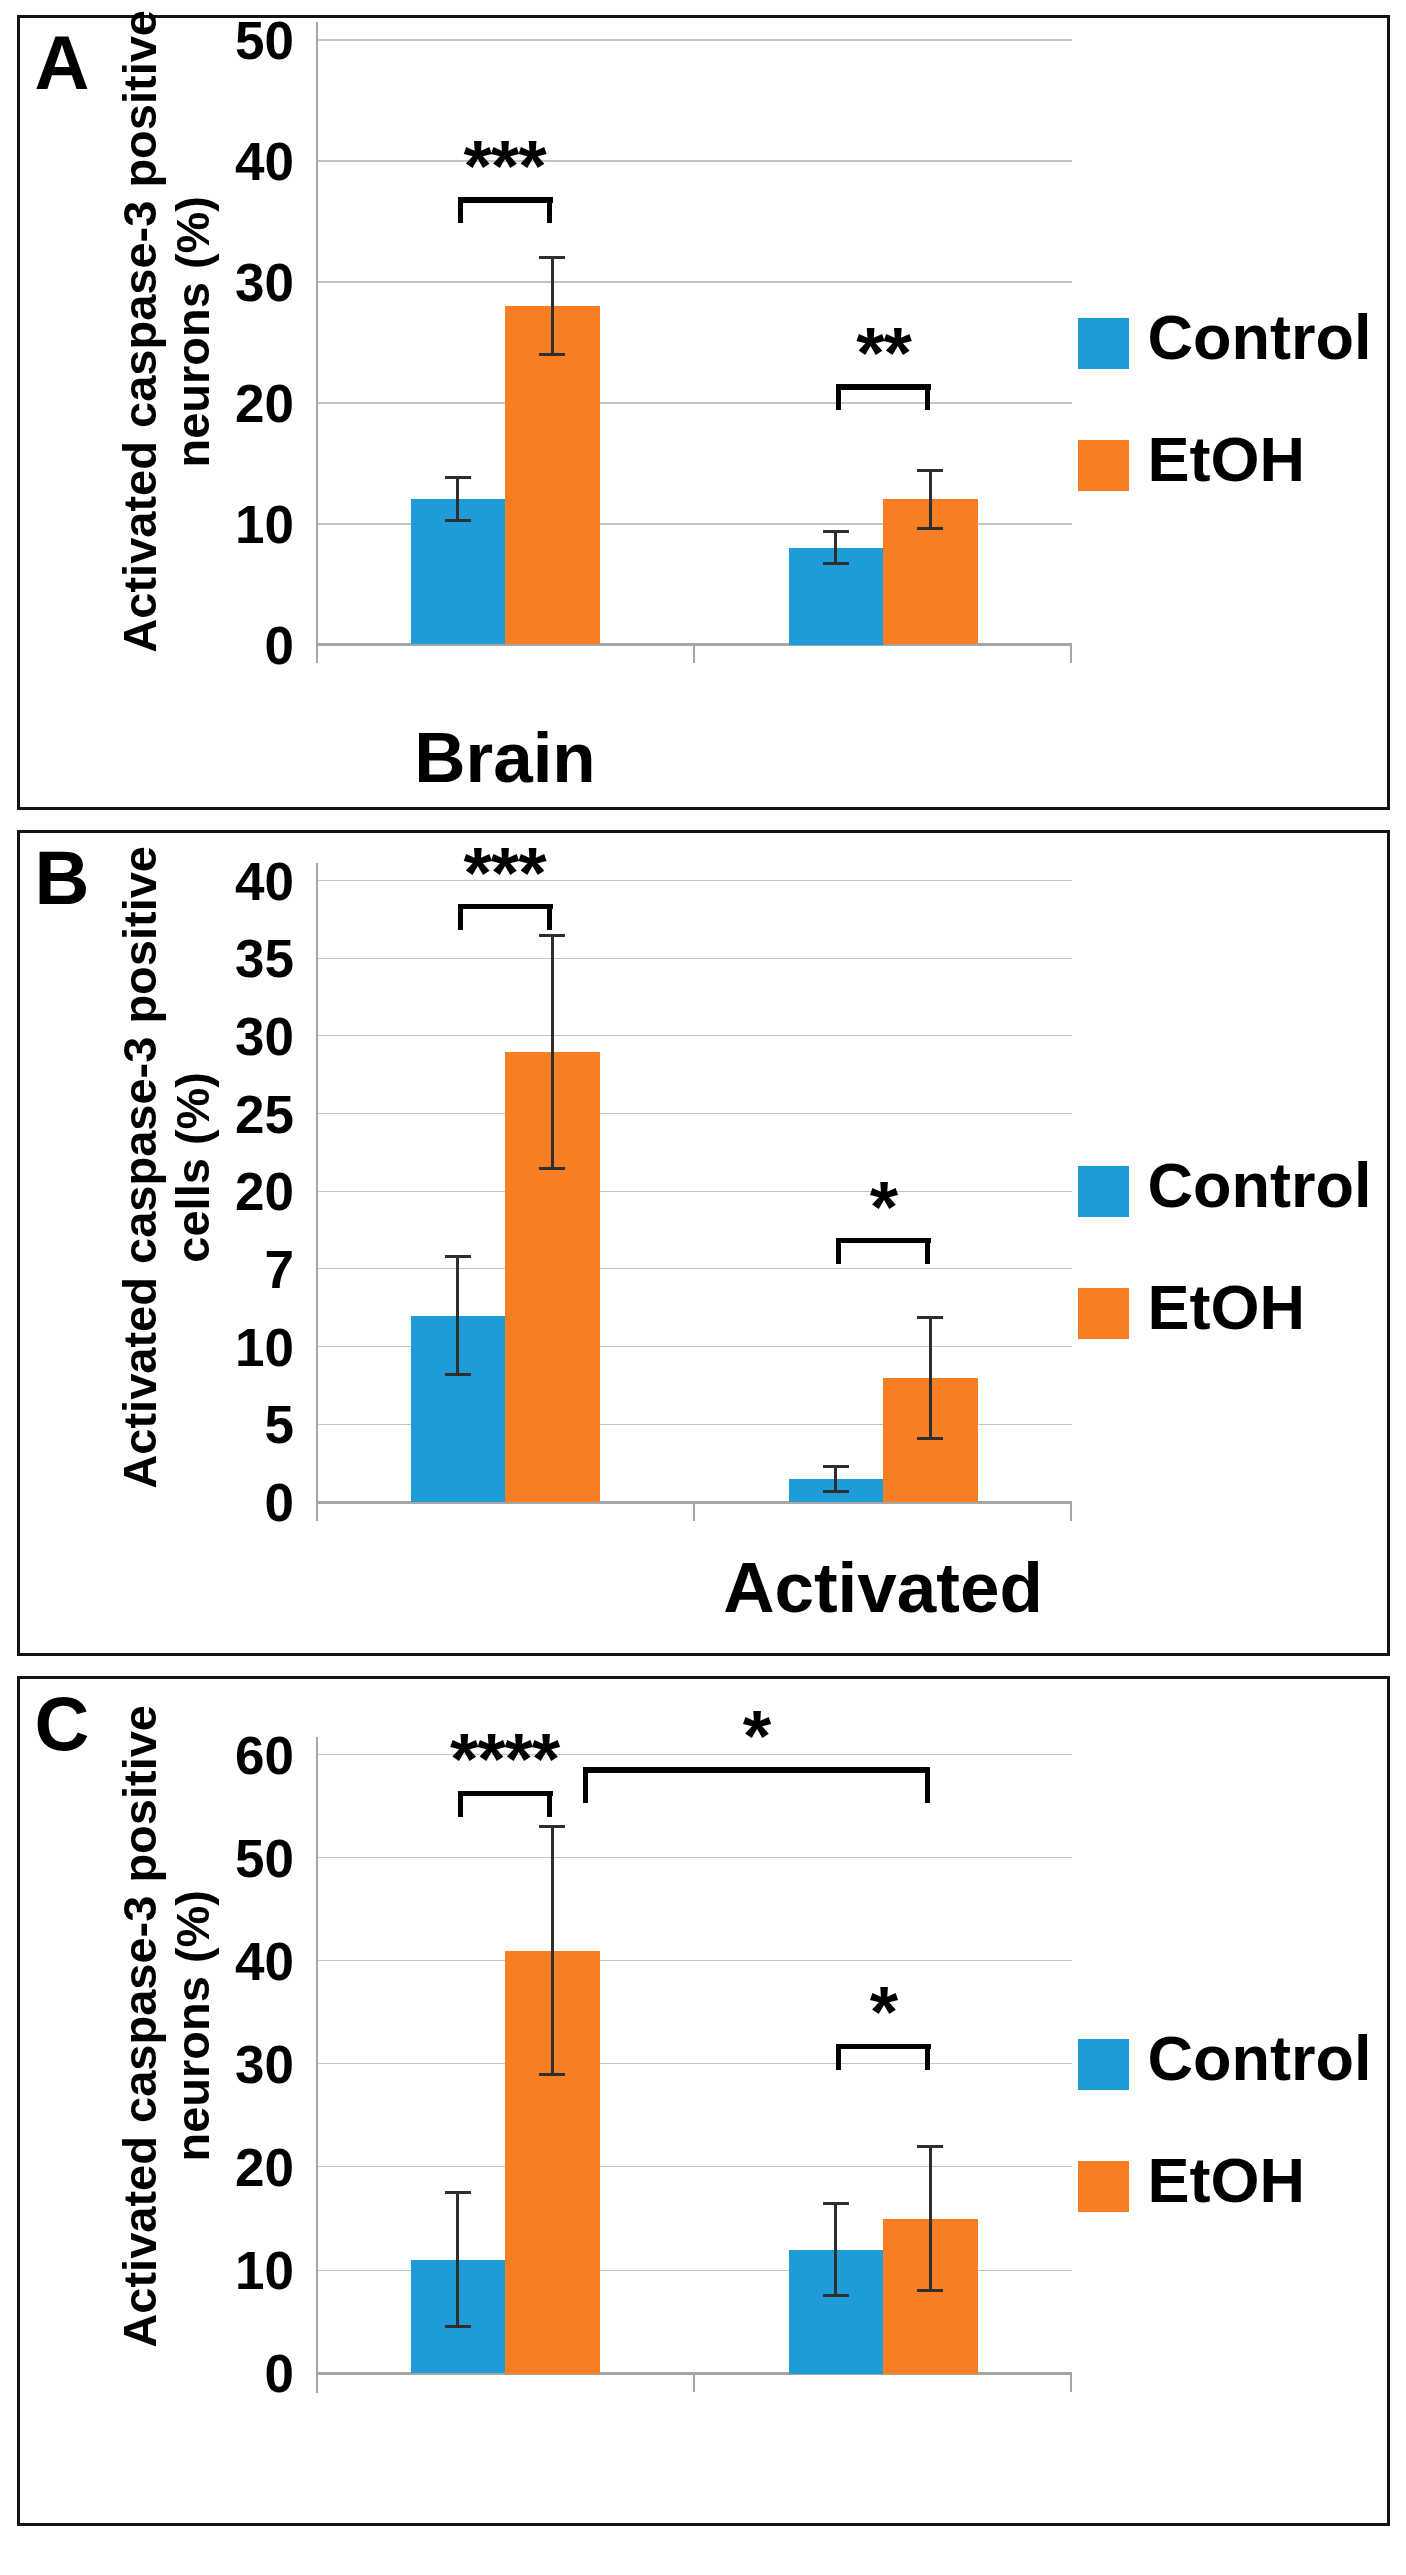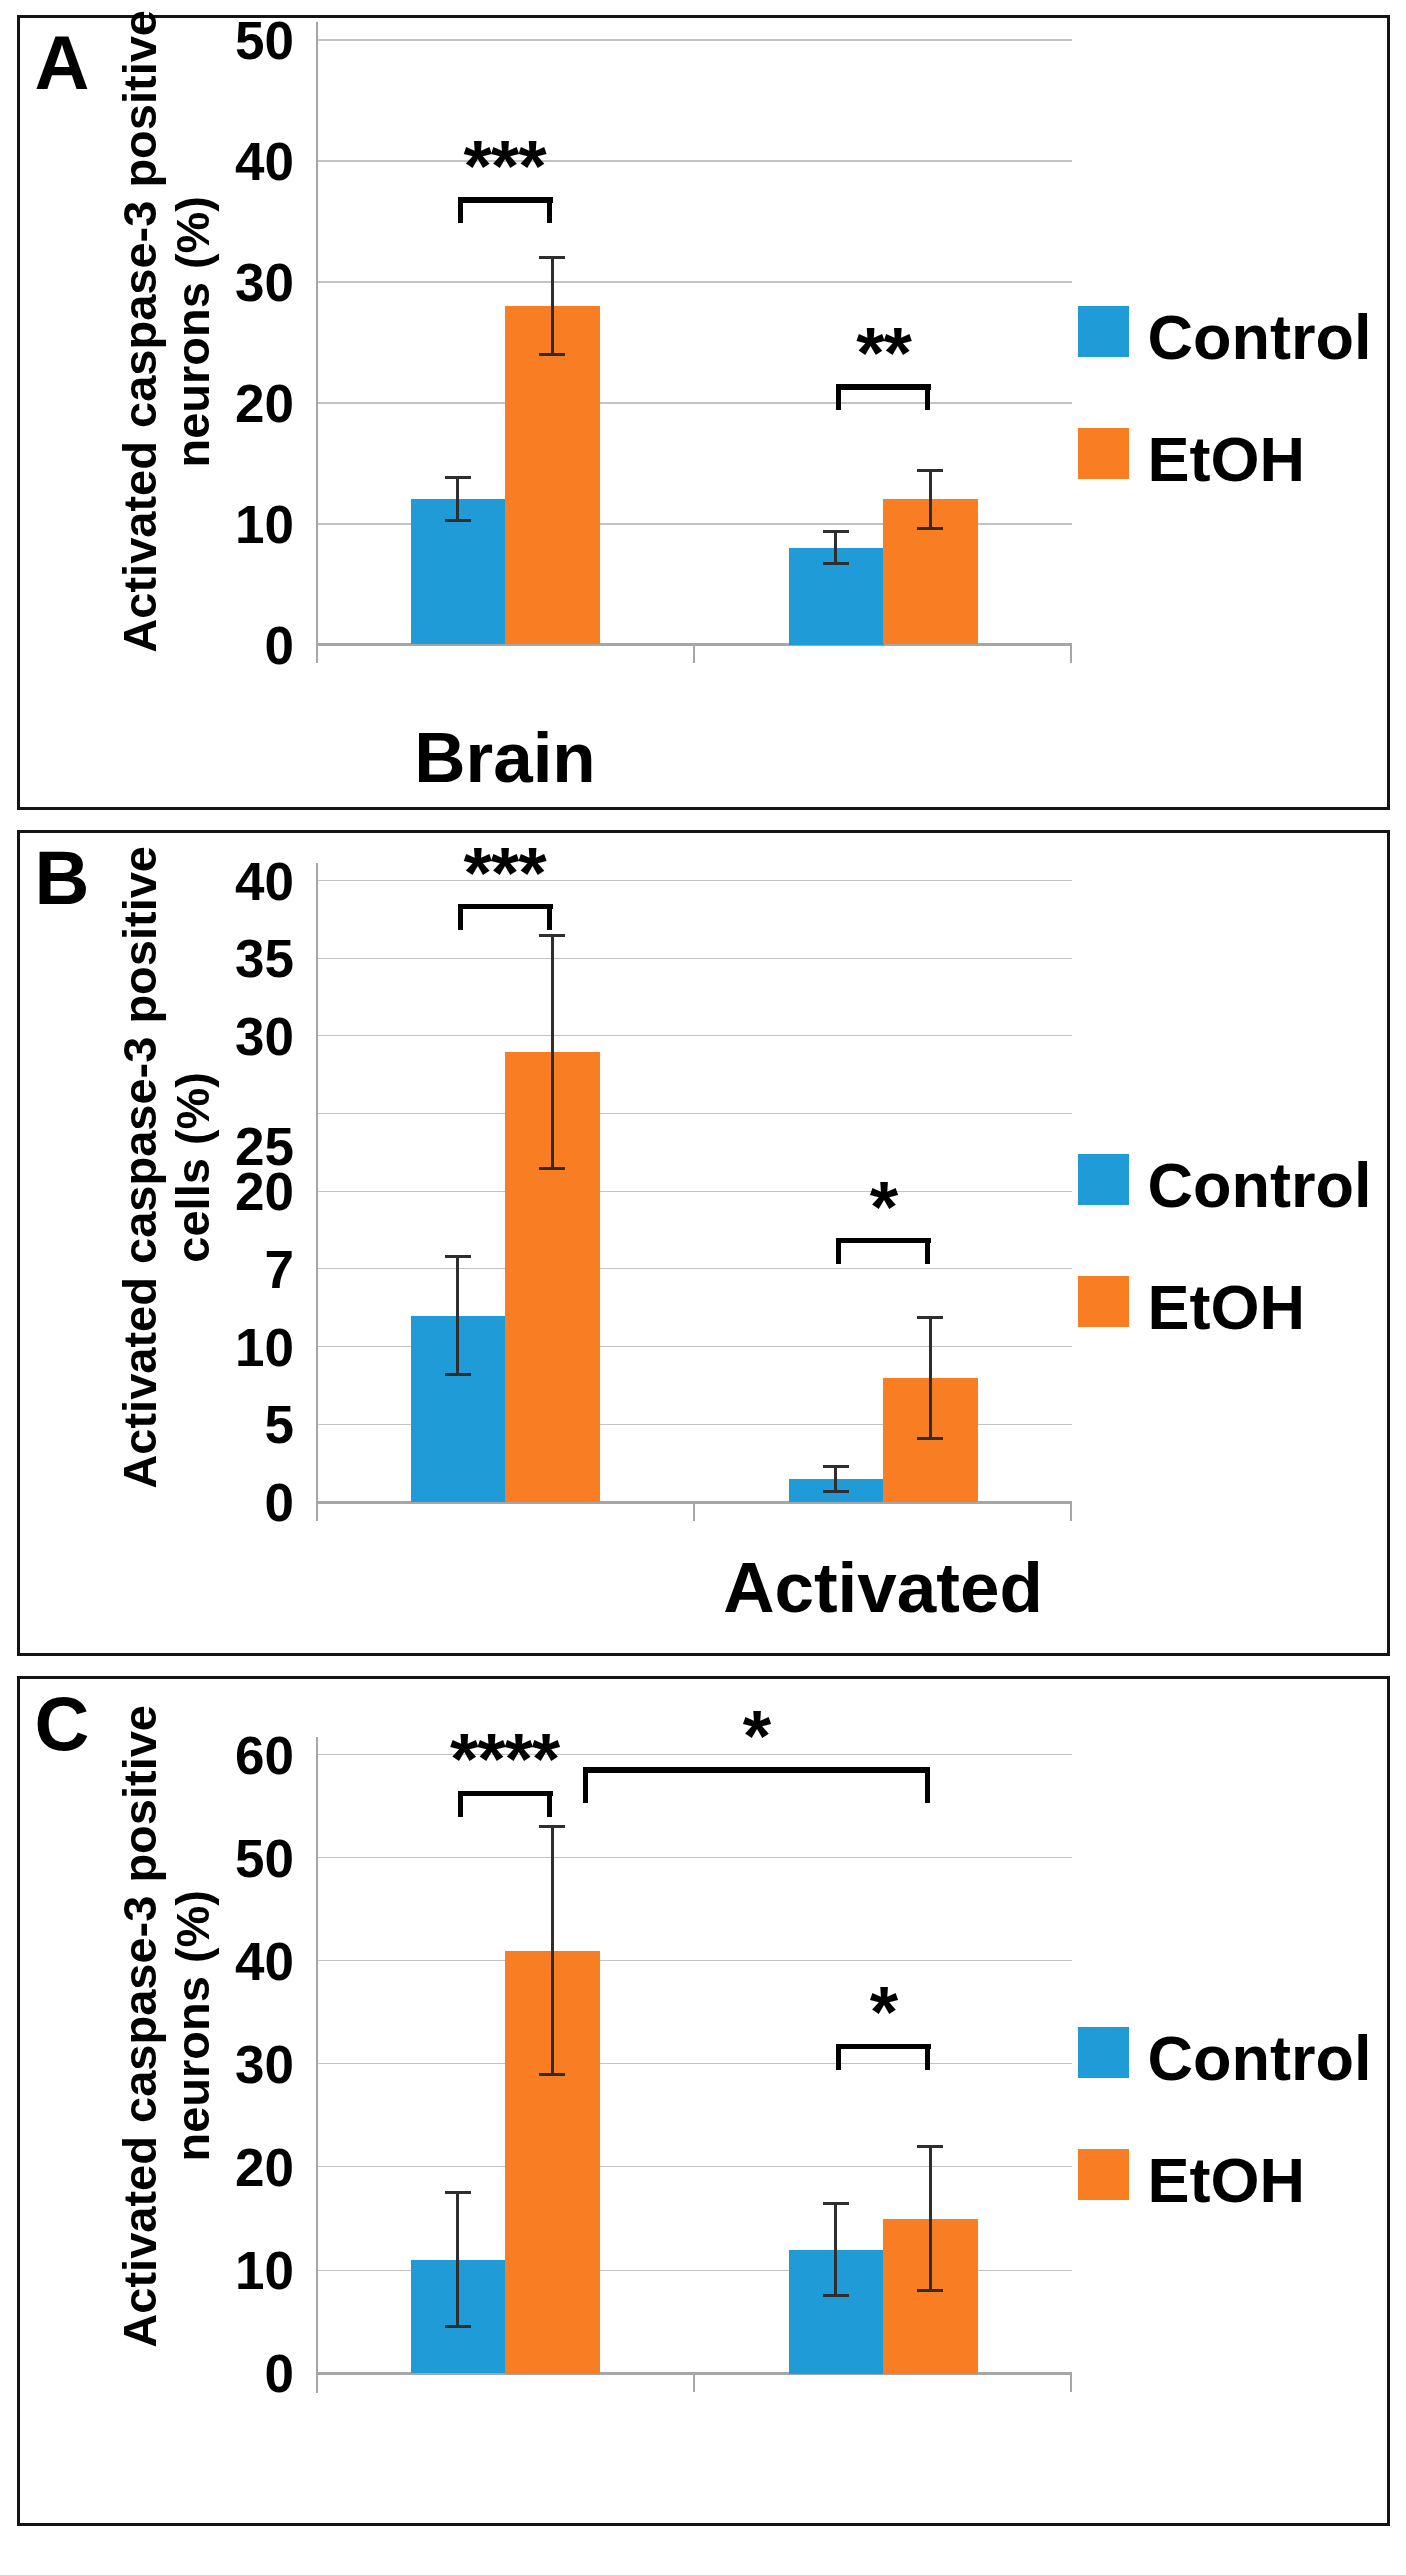--- a/index.html
+++ b/index.html
@@ -55,21 +55,21 @@
   }
   .cat-label {
     position: absolute; text-align: center;
     font-size: 71px; font-weight: 700; line-height: 1;
   }
   .legend {
     width: 315px; flex: none;
     display: flex; flex-direction: column; gap: 59px;
     padding-left: 5.6px;
   }
-  .legend-item { display: flex; align-items: flex-start; gap: 19px; }
+  .legend-item { display: flex; align-items: flex-end; gap: 19px; }
   .swatch { width: 51px; height: 51px; flex: none; }
   .legend-label { font-size: 63px; font-weight: 700; line-height: 1; }
 </style>
 </head>
 <body>
 
 <main id="figure">
   <section class="panel" style="height: 795px;">
     <div class="panel-letter">A</div>
     <div class="inner">
@@ -179,21 +179,21 @@
             <div class="bracket-end" style="left: 520px; width: 5px; top: 357px; height: 26px;"></div>
             <div class="bracket-end" style="left: 609px; width: 5px; top: 357px; height: 26px;"></div>
             <div class="sig-label" style="left: 427px; width: 281px; top: 289px;">*</div>
             <div class="cat-label" style="left: 342px; width: 450px; top: 671px;">Activated</div>
           </div>
           <span class="tick" style="top: 669px;">0</span>
           <span class="tick" style="top: 591px;">5</span>
           <span class="tick" style="top: 514px;">10</span>
           <span class="tick" style="top: 436px;">7</span>
           <span class="tick" style="top: 358px;">20</span>
-          <span class="tick" style="top: 281px; margin-top: 32px;">25</span>
+          <span class="tick" style="top: 281px;">25</span>
           <span class="tick" style="top: 203px;">30</span>
           <span class="tick" style="top: 125px;">35</span>
           <span class="tick" style="top: 48px;">40</span>
         </div>
       <div class="legend" style="padding-top: 321px;">
           <div class="legend-item">
             <div class="swatch" style="background: rgb(31, 155, 215);"></div>
             <div class="legend-label">Control</div>
           </div>
           <div class="legend-item">

